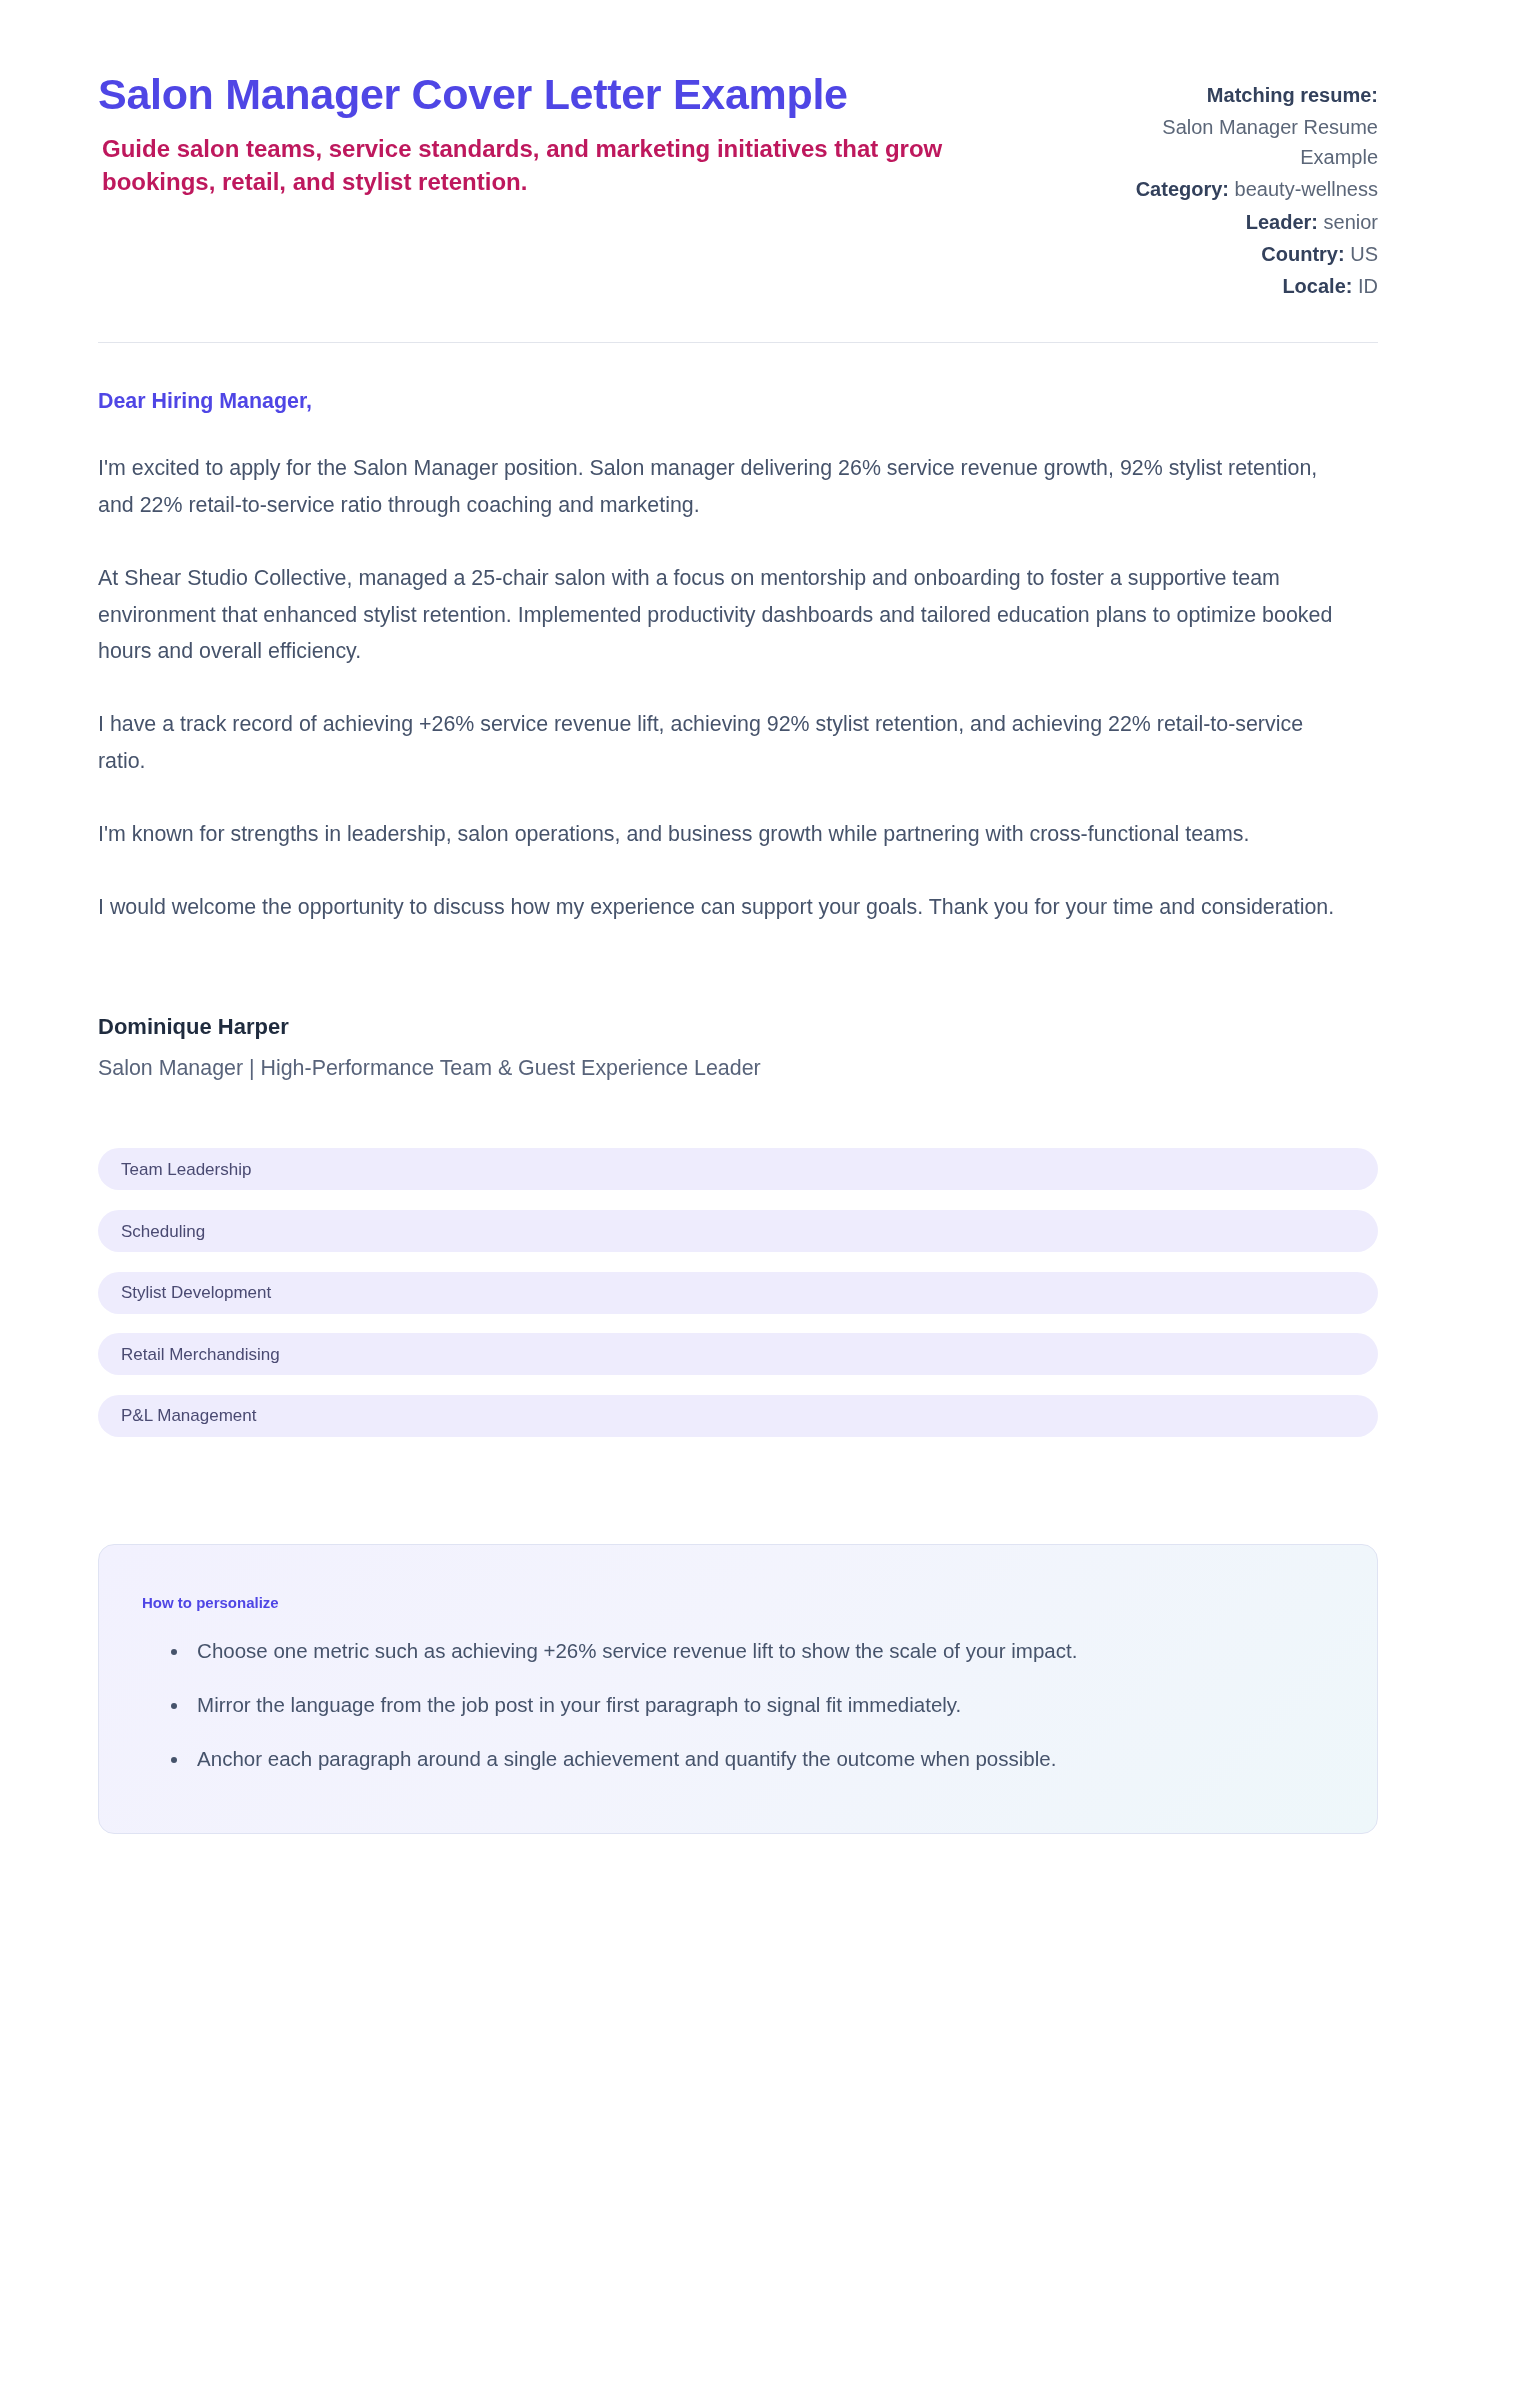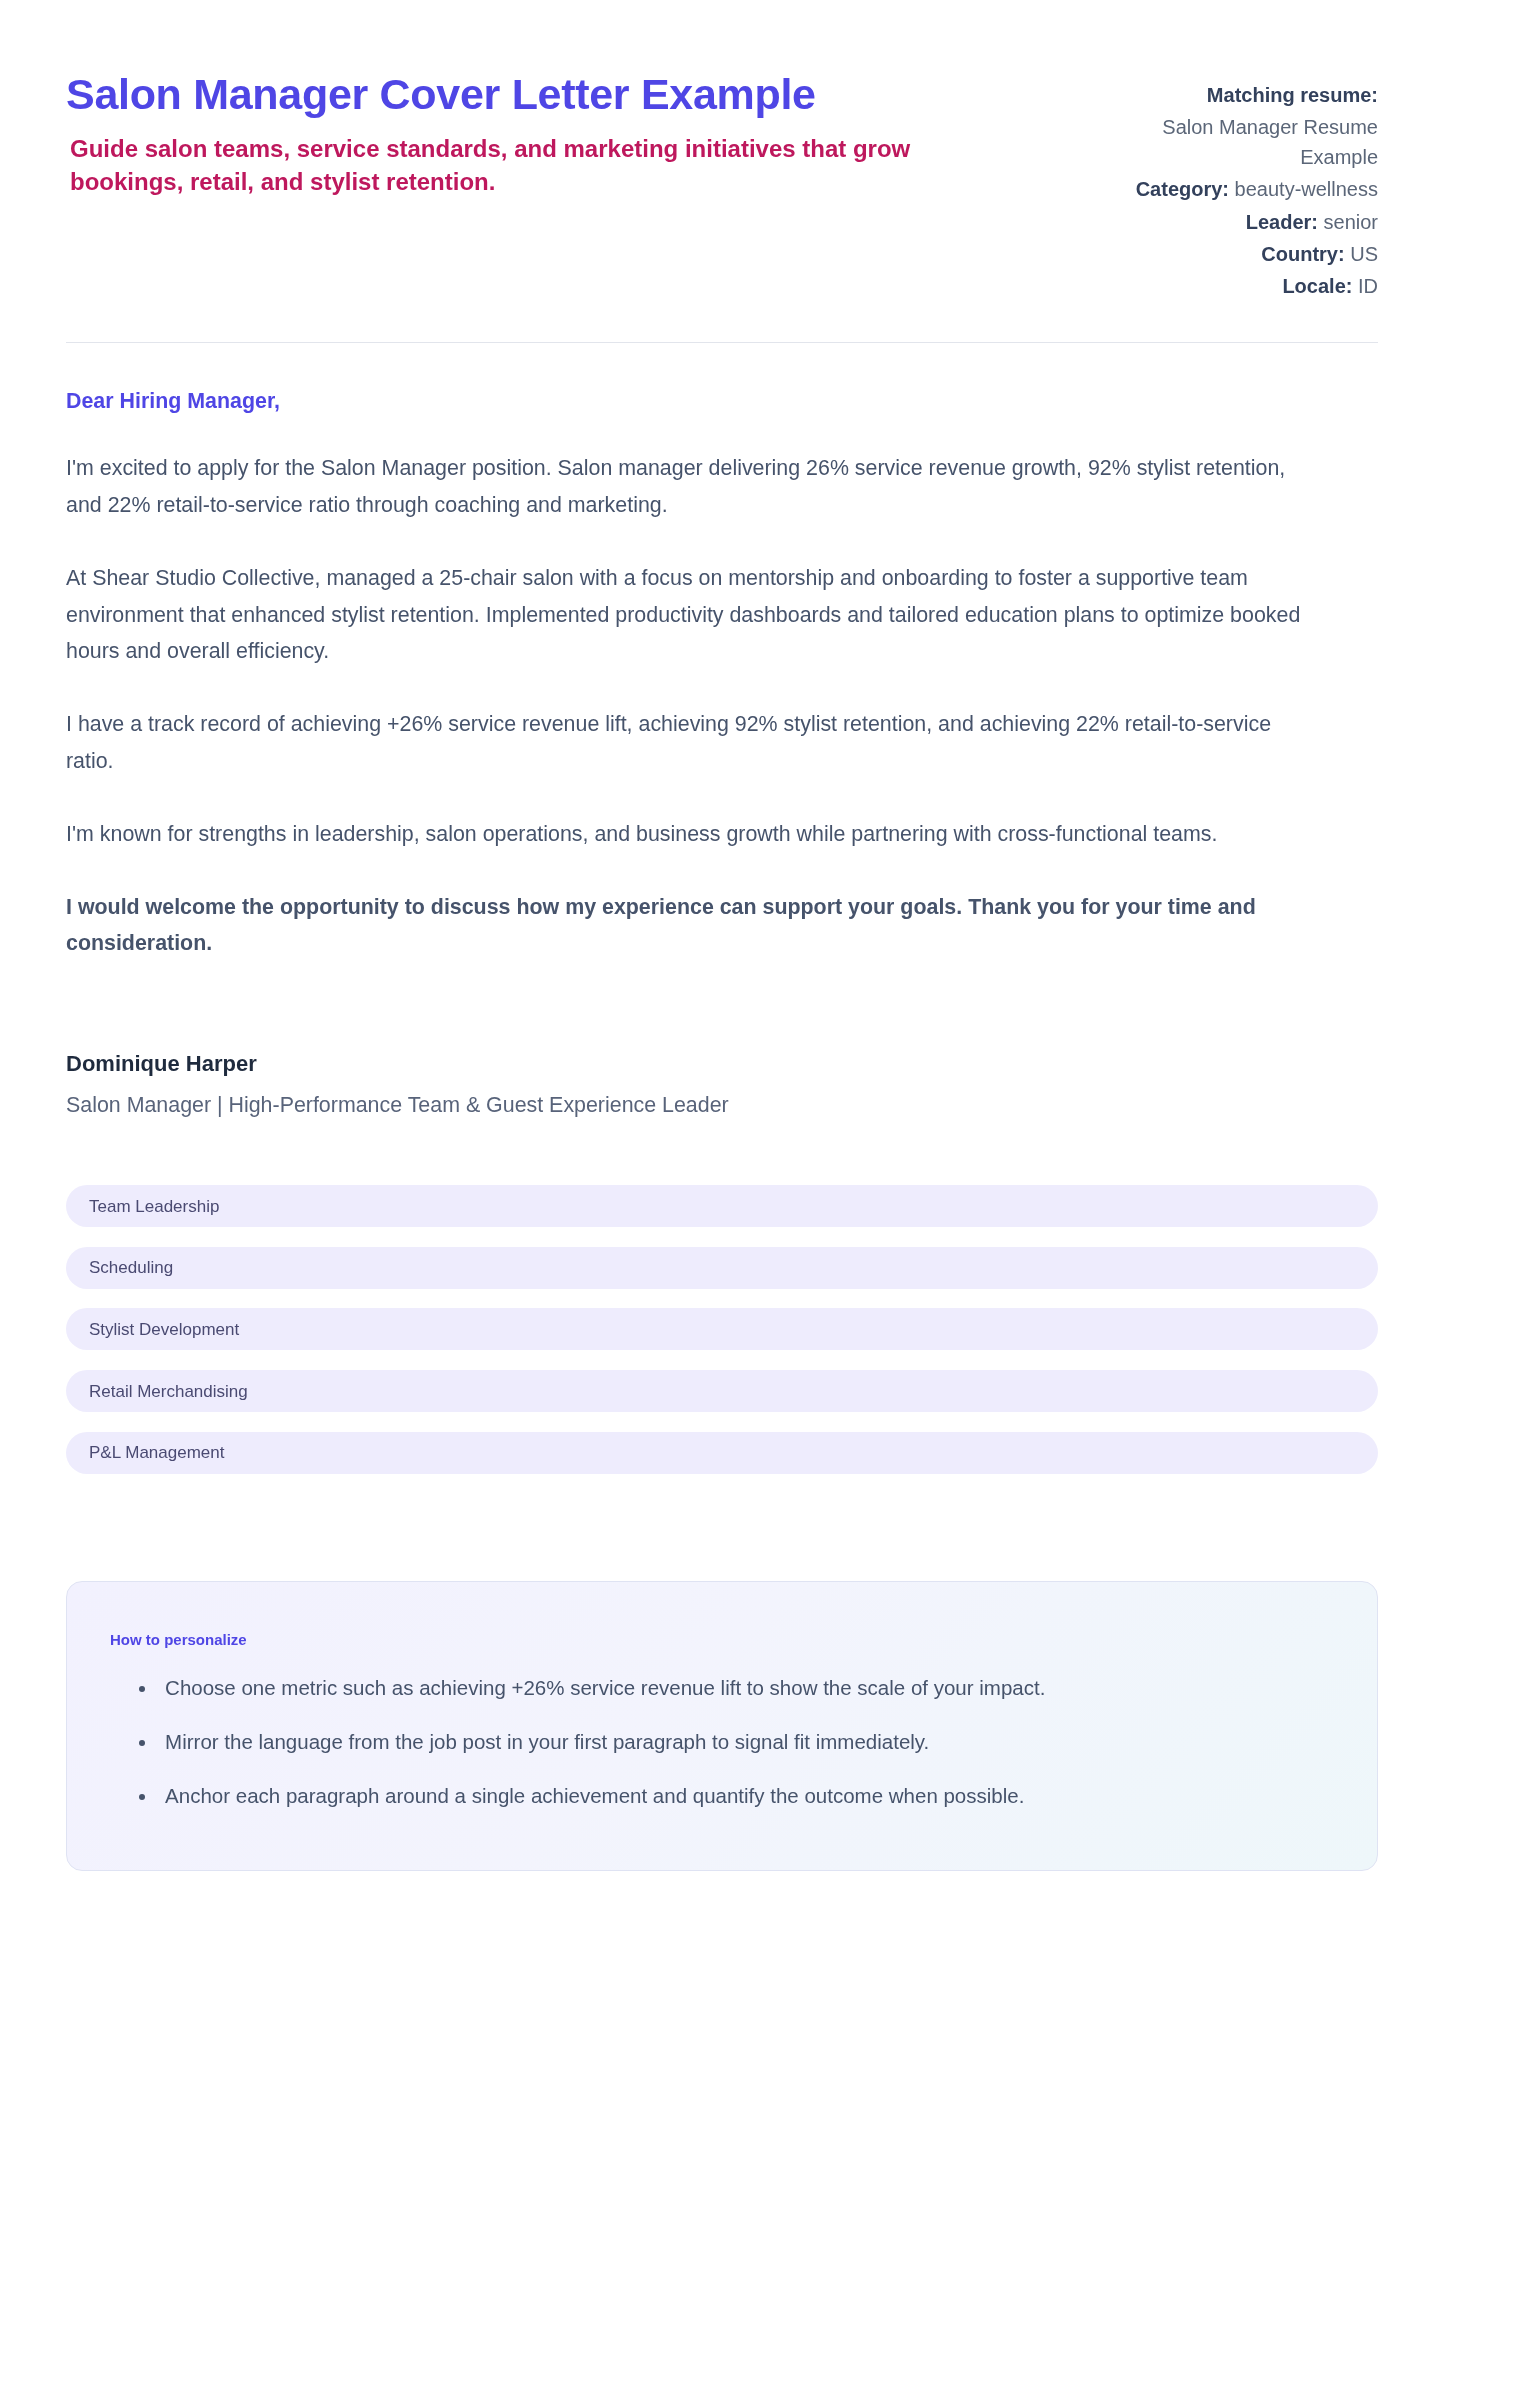--- a/index.html
+++ b/index.html
@@ -10,21 +10,21 @@
   }
   body {
     font-family: "Liberation Sans", sans-serif;
     width: 1513px;
     color: #3d4759;
     -webkit-font-smoothing: antialiased;
   }
   .page {
     width: 1513px;
     min-height: 2401px;
-    padding: 69px 135px 53px 66px;
+    padding: 69px 135px 53px 98px;
     background: #ffffff;
   }
 
   
   .header {
     display: flex;
     align-items: flex-start;
     justify-content: space-between;
     gap: 36px;
   }
@@ -72,21 +72,21 @@
     color: #4f46e5;
     margin: 0 0 36px 0;
   }
   .para {
     font-size: 21.4px;
     line-height: 1.72;
     color: #46536b;
     margin: 0 0 36px 0;
     max-width: 1246px;
   }
-  .para:last-of-type { margin-bottom: 16px; font-weight: bold; }
+  .para:last-of-type { margin-bottom: 16px; }
 
   .signoff {
     margin-top: 89px;
   }
   .sign-name {
     font-size: 22px;
     font-weight: bold;
     color: #1f2b3e;
     margin: 0 0 16px 0;
   }

